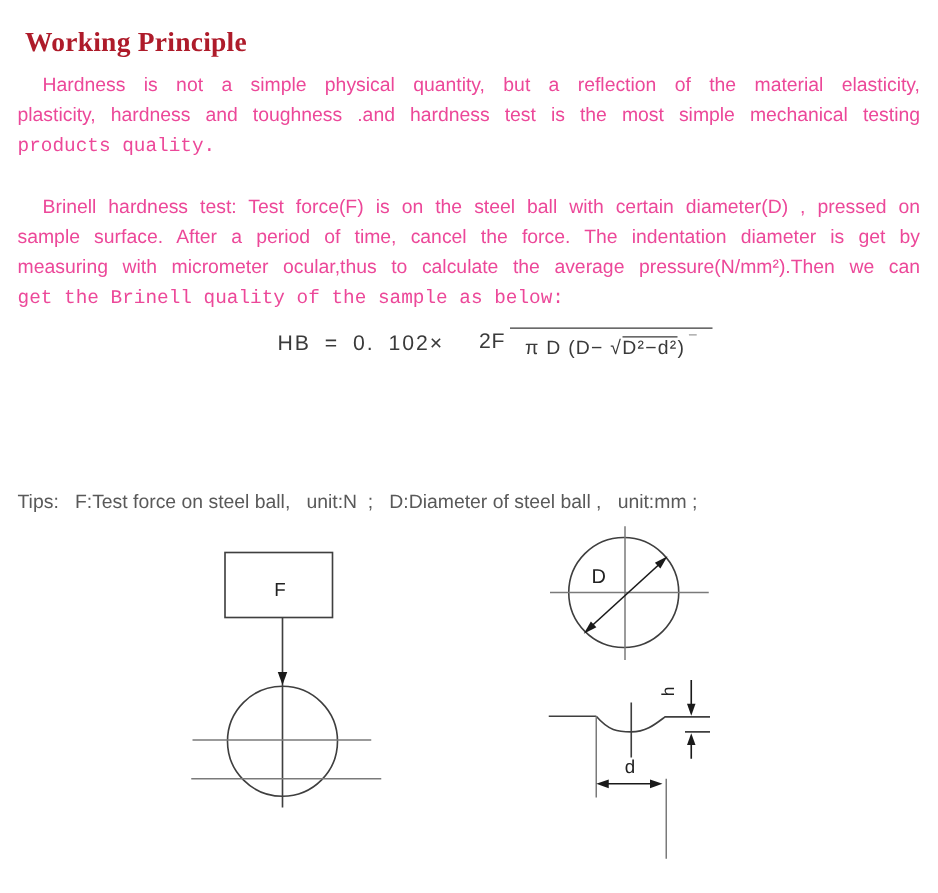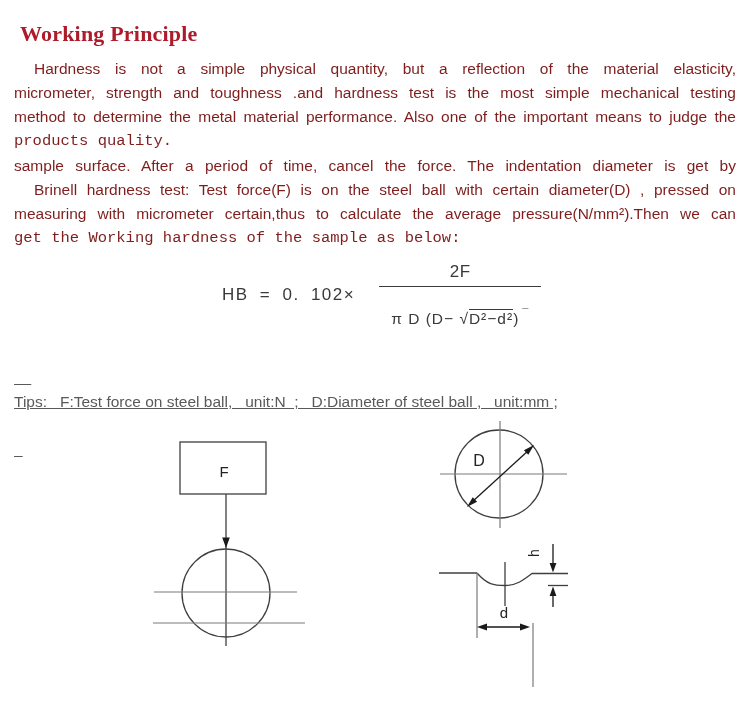--- a/index.html
+++ b/index.html
@@ -18,21 +18,21 @@
     font-family: "Liberation Serif", serif;
     font-weight: bold;
     font-size: 22px;
     color: #ae1b2a;
     letter-spacing: 0.2px;
   }
   .para {
     position: absolute;
     left: 14px;
     width: 722px;
-    color: #7f1d1d;
+    color: #ec4899;
     font-size: 15.5px;
     line-height: 24px;
   }
   #paragraph1 { top: 57px; }
   #paragraph2 { top: 154px; }
   .jline { text-align: justify; text-align-last: justify; }
   .jline.first { text-indent: 20px; }
   .jline.last { text-align: justify; text-align-last: left; font-family: Liberation Mono, monospace; }
   .formula {
     position: absolute;
@@ -45,48 +45,47 @@
     font-size: 17px;
   }
   .formula-lhs {
     letter-spacing: 1.5px;
     word-spacing: 5px;
     margin-right: 24px;
     white-space: pre-wrap;
   }
   .frac {
     display: inline-flex;
-    flex-direction: column;
+    flex-direction: row;
     align-items: center;
     text-align: center;
   }
   .frac .num {
     padding: 0 4px 4px 4px;
     font-size: 17px;
     letter-spacing: 0.5px;
   }
   .frac .den {
     border-top: 1.5px solid #3a3a3a;
-    padding: 20px 12px 0 12px;
+    padding: 4px 12px 0 12px;
     font-size: 15.5px;
     letter-spacing: 1px;
     white-space: nowrap;
   }
   .radicand { border-top: 1px solid #3a3a3a; }
   .stray-bar { font-size: 11px; vertical-align: 7px; margin-left: 3px; }
   .tips {
     position: absolute;
     left: 14px;
     top: 342px;
     width: 722px;
     color: #595959;
     font-size: 15.5px;
     line-height: 24px;
     white-space: pre-wrap;
-    text-decoration: underline;
   }
   .diagram-svg {
     position: absolute;
     left: 0;
     top: 410px;
   }
   .s-dark { stroke: #3f3f3f; stroke-width: 1.3; fill: none; }
   .s-gray { stroke: #7a7a7a; stroke-width: 1.2; fill: none; }
   .s-arrow { stroke: #1a1a1a; stroke-width: 1.3; fill: none; }
   .ah { fill: #1a1a1a; stroke: none; }
@@ -98,30 +97,29 @@
 </style>
 </head>
 <body>
 
 <div class="page">
 
   <h1 class="page-title">Working Principle</h1>
 
   <div class="para" id="paragraph1">
     <div class="jline first">Hardness is not a simple physical quantity, but a reflection of the material elasticity,</div>
-    <div class="jline">micrometer, strength and toughness .and hardness test is the most simple mechanical testing</div>
-    <div class="jline">method to determine the metal material performance. Also one of the important means to judge the</div>
+    <div class="jline">plasticity, hardness and toughness .and hardness test is the most simple mechanical testing</div>
     <div class="jline last">products quality.</div>
   </div>
 
   <div class="para" id="paragraph2">
+    <div class="jline first">Brinell hardness test: Test force(F) is on the steel ball with certain diameter(D) , pressed on</div>
     <div class="jline">sample surface. After a period of time, cancel the force. The indentation diameter is get by</div>
-    <div class="jline first">Brinell hardness test: Test force(F) is on the steel ball with certain diameter(D) , pressed on</div>
-    <div class="jline">measuring with  micrometer certain,thus to calculate the average pressure(N/mm²).Then we can</div>
-    <div class="jline last">get the Working hardness of the sample as below:</div>
+    <div class="jline">measuring with  micrometer ocular,thus to calculate the average pressure(N/mm²).Then we can</div>
+    <div class="jline last">get the Brinell quality of the sample as below:</div>
   </div>
 
   <div class="formula">
     <span class="formula-lhs">HB = 0. 102×</span>
     <span class="frac">
       <span class="num">2F</span>
       <span class="den"><span>π D (D− </span><span class="radical">√</span><span class="radicand">D²−d²</span><span>)</span><span class="stray-bar">¯</span></span>
     </span>
   </div>
 

